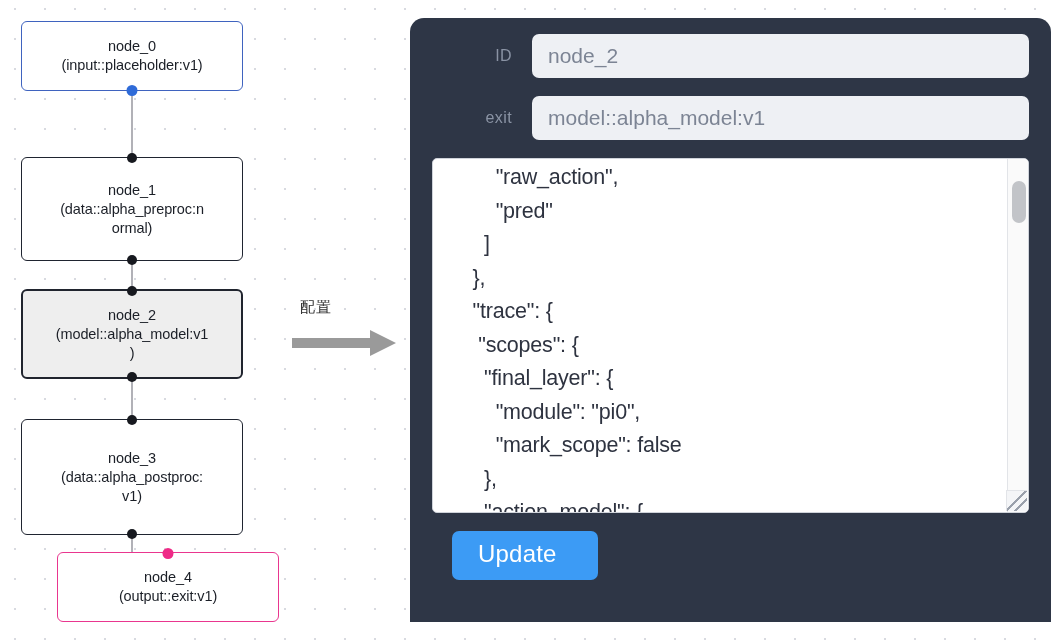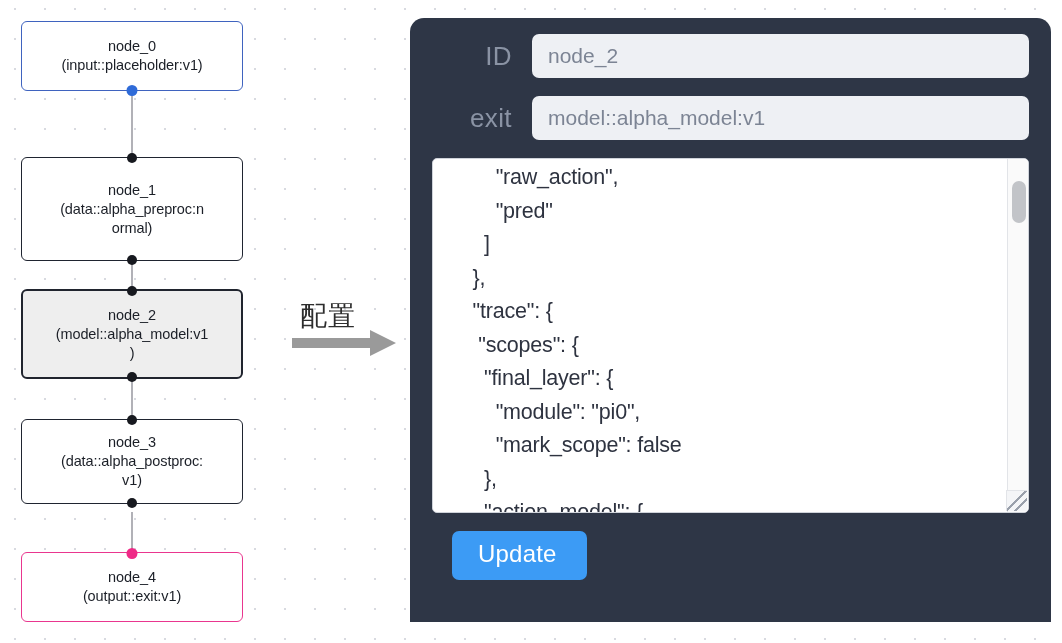--- a/index.html
+++ b/index.html
@@ -64,20 +64,21 @@
   }
   .node-label {
     white-space: pre-line;
     word-break: break-all;
   }
   .node.is-input {
     border: 1.6px solid #3f63bf;
   }
   .node.is-output {
     border: 1.8px solid #e9368f;
+    margin-left: 36px;
   }
   .node.is-selected {
     background: #eeeeee;
     border: 2.2px solid #20242e;
   }
 
   
   .handle {
     position: absolute;
     width: 10px;
@@ -91,21 +92,21 @@
   .handle.bottom { bottom: -5px; }
   .handle.blue { background: #2f6bd8; width: 11px; height: 11px; top: -5.5px; }
   .handle.pink { background: #ef2a87; width: 11px; height: 11px; top: -5.5px; }
 
   
   .annot {
     position: absolute;
   }
   .annot-text {
     position: absolute;
-    font-size: 27px;
+    font-size: 15px;
     color: #2d2d2d;
     letter-spacing: 1px;
     white-space: nowrap;
   }
 
   
   .inspector {
     position: absolute;
     left: 410px;
     top: 18px;
@@ -123,21 +124,21 @@
     align-items: flex-start;
     margin-bottom: 18px;
   }
   .field-label {
     width: 100px;
     flex: 0 0 100px;
     text-align: right;
     padding-right: 20px;
     box-sizing: border-box;
     color: #8a93a4;
-    font-size: 26px;
+    font-size: 16px;
     line-height: 44px;
     letter-spacing: 0.4px;
     user-select: none;
   }
   .field-label.config {
     line-height: 36px;
   }
 
   .text-input {
     flex: 1 1 auto;
@@ -223,21 +224,21 @@
   }
   .update-btn {
     display: inline-block;
     background: #3c9bf5;
     color: #ffffff;
     border: none;
     border-radius: 7px;
     font-family: "Liberation Sans", sans-serif;
     font-size: 24px;
     letter-spacing: 0.2px;
-    padding: 9px 30px 12px 26px;
+    padding: 9px 41px 12px 26px;
     cursor: pointer;
   }
 </style>
 </head>
 <body>
 
 <div id="root">
 
   <div class="flow-canvas"></div>
 
@@ -263,21 +264,21 @@
   </div>
 
   <div class="node is-selected" style="left:21px; top:289px; width:222px; height:90px;">
     <span class="node-label">node_2
 (model::alpha_model:v1
 )</span>
     <span class="handle top"></span>
     <span class="handle bottom"></span>
   </div>
 
-  <div class="node" style="left:21px; top:419px; width:222px; height:85px;">
+  <div class="node" style="left:21px; top:419px; width:222px; height:116px;">
     <span class="node-label">node_3
 (data::alpha_postproc:
 v1)</span>
     <span class="handle top"></span>
     <span class="handle bottom"></span>
   </div>
 
   <div class="node is-output" style="left:21px; top:552px; width:222px; height:70px;">
     <span class="node-label">node_4
 (output::exit:v1)</span>

